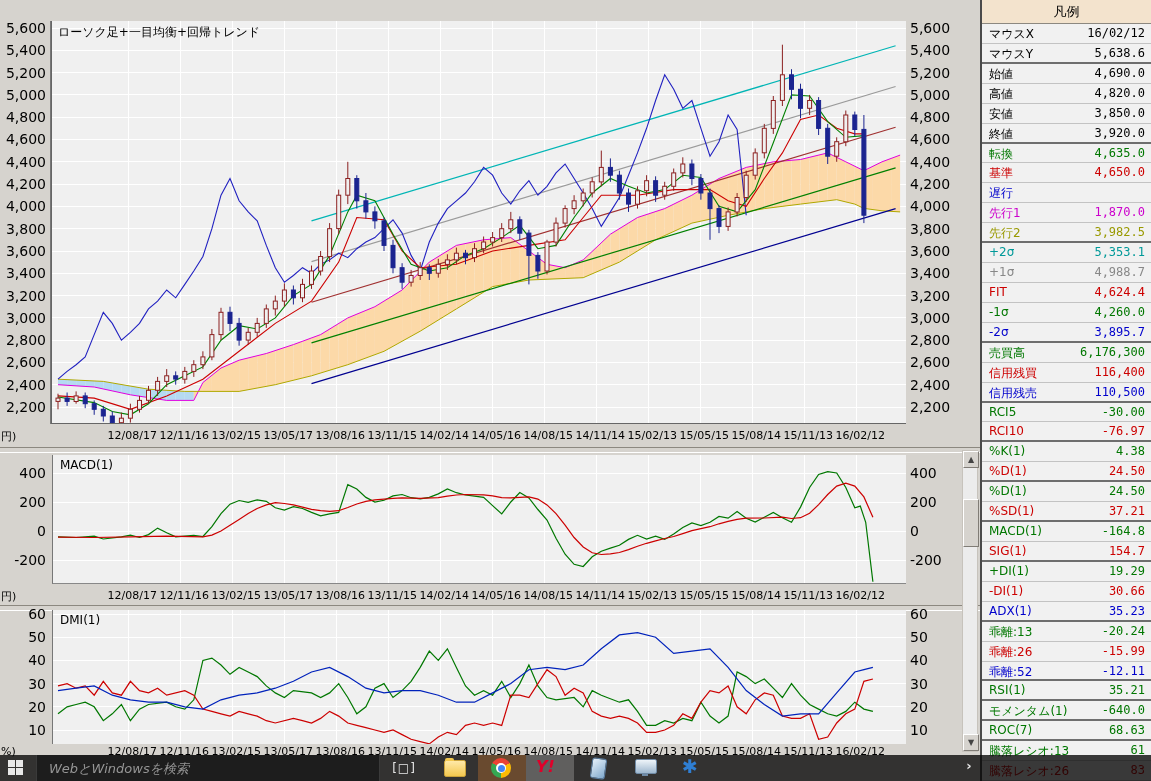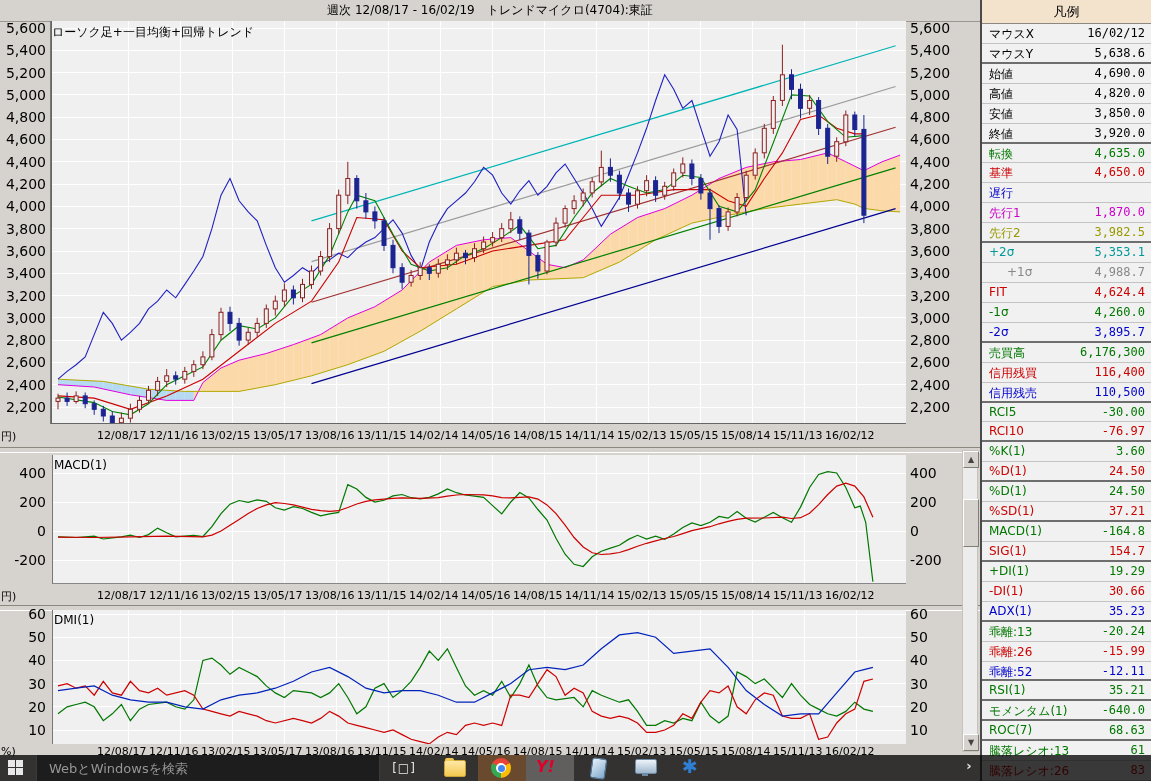--- a/index.html
+++ b/index.html
@@ -7,58 +7,58 @@
           font-family:"DejaVu Sans",sans-serif;font-size:11px;color:#000;}
   .abs{position:absolute;}
   
   #titlebar{left:0;top:0;width:980px;height:21px;background:#d6d3ce;border-bottom:1px solid #9a968f;
             text-align:center;line-height:21px;font-size:12px;}
   
   .plot{background:#f0f0f0;border-left:1px solid #777;}
   #main-plot{left:50px;top:21px;width:855px;height:403px;}
   #macd-plot{left:52px;top:455px;width:853px;height:128px;border-bottom:1px solid #888;}
   #dmi-plot{left:52px;top:610px;width:853px;height:145px;}
-  .panel-title{position:absolute;left:1px;top:3px;font-size:12px;color:#000;z-index:5;}
+  .panel-title{position:absolute;left:7px;top:3px;font-size:12px;color:#000;z-index:5;}
   svg{position:absolute;left:0;top:0;}
   
   .ytick{position:absolute;height:14px;line-height:14px;font-size:14px;color:#000;}
   .ytick.left{text-align:right;}
   .xaxis-row{background:#d6d3ce;}
   #xrow-main{left:0;top:424px;width:962px;height:23px;border-bottom:1px solid #b7b3ac;}
   #xrow-macd{left:0;top:586px;width:962px;height:19px;}
   #xrow-dmi{left:0;top:744px;width:962px;height:14px;}
-  .xtick{position:absolute;width:60px;text-align:left;font-size:11px;}
+  .xtick{position:absolute;width:60px;text-align:right;font-size:11px;}
   .axis-prefix{position:absolute;left:1px;font-size:11px;}
   
   .splitter{left:0;width:980px;height:4px;background:#d6d3ce;border-top:1px solid #8c8880;border-bottom:1px solid #fff;}
   
   #vscroll{left:962px;top:450px;width:16px;height:302px;background:#ececec;border:1px solid #c7c3bc;box-sizing:border-box;}
   .sb-btn{position:absolute;left:0;width:14px;height:15px;background:#d6d3ce;border:1px solid #fff;
           border-right-color:#807c76;border-bottom-color:#807c76;font-size:8px;line-height:15px;text-align:center;color:#444;}
   #sb-thumb{position:absolute;left:0;top:48px;width:14px;height:46px;background:#d6d3ce;border:1px solid #fff;
             border-right-color:#807c76;border-bottom-color:#807c76;}
   #corner-chevron{left:961px;top:758px;width:16px;height:16px;color:#e8e8e8;font-size:13px;line-height:16px;
                   text-align:center;z-index:60;font-weight:bold;}
   
   #legend{left:980px;top:0;width:171px;height:781px;background:#f1f1f1;border-left:2px solid #4a4a4a;box-sizing:border-box;}
   #legend-header{height:23px;background:#f3e3cd;border-bottom:1px solid #8c8880;text-align:center;
                  line-height:23px;font-size:13px;}
   .lrow{position:relative;height:19.93px;box-sizing:border-box;border-bottom:1px solid #c3c3c3;}
   .lrow.sep{border-bottom:2px solid #6e6e6e;}
   .lrow .lab{position:absolute;left:7px;top:2px;font-size:12px;white-space:nowrap;}
   .lrow .val{position:absolute;right:6px;top:2px;font-size:12px;font-family:"DejaVu Sans Mono",monospace;white-space:nowrap;}
   .c-k{color:#000;} .c-g{color:#007700;} .c-r{color:#cc0000;} .c-b{color:#0000cc;}
-  .c-m{color:#cc00cc;text-align:right;} .c-o{color:#999900;} .c-c{color:#009999;} .c-gy{color:#888888;margin-left:18px;}
+  .c-m{color:#cc00cc;text-align:right;} .c-o{color:#999900;} .c-c{color:#009999;} .c-gy{color:#888888;}
   
   #taskbar{left:0;top:755px;width:1151px;height:26px;background:rgba(5,5,5,0.78);z-index:50;}
   #start-btn{position:absolute;left:8px;top:5px;width:22px;height:16px;}
   #start-btn i{position:absolute;width:7px;height:7px;background:#e8e8e8;}
   #search-box{position:absolute;left:36px;top:0;width:342px;height:26px;background:#1d1d1d;
               border-left:1px solid #3a3a3a;border-right:1px solid #3a3a3a;}
-  #search-box span{display:block;margin:5px 0 0 12px;color:#969696;font-size:13px;}
+  #search-box span{display:block;margin:5px 0 0 12px;color:#969696;font-size:13px;font-style:italic;}
   #taskview{position:absolute;left:390px;top:4px;width:28px;height:18px;color:#e8e8e8;font-size:12px;
             line-height:18px;text-align:center;letter-spacing:1px;}
   .tb-cell{position:absolute;top:0;width:48px;height:26px;}
   .tb-cell.hl-chrome{background:rgba(150,95,45,0.55);}
   .tb-cell.hl-gray{background:rgba(150,150,150,0.45);}
   .icon-folder{position:absolute;left:14px;top:5px;width:20px;height:15px;background:linear-gradient(#ffe9a8,#f3c84f);
                border-radius:2px;border:1px solid #caa23a;}
   .icon-folder:before{content:"";position:absolute;left:0;top:-3px;width:9px;height:3px;background:#f3c84f;
                border-radius:2px 2px 0 0;}
   .icon-chrome{position:absolute;left:13px;top:3px;width:20px;height:20px;border-radius:50%;
@@ -73,21 +73,20 @@
   .icon-pc{position:absolute;left:13px;top:4px;width:20px;height:13px;background:linear-gradient(#eef4f9,#9fb8cf);
            border:1px solid #6f8aa5;border-radius:2px;}
   .icon-pc:after{content:"";position:absolute;left:6px;top:13px;width:6px;height:3px;background:#6f8aa5;}
   .icon-splat{position:absolute;left:12px;top:0px;color:#2f7fd4;font-size:19px;font-weight:bold;}
 </style>
 </head>
 <body>
 
 <div id="screen">
 
-  <div id="titlebar" class="abs">週次 12/08/17 - 16/02/19　トレンドマイクロ(4704):東証</div>
 
   <div id="main-plot" class="abs plot">
     <span class="panel-title">ローソク足+一目均衡+回帰トレンド</span>
     <svg id="main-svg" width="855" height="403">
         <line x1="1" y1="7.0" x2="855" y2="7.0" stroke="#ffffff" stroke-width="1" shape-rendering="crispEdges"></line>
         <line x1="1" y1="29.3" x2="855" y2="29.3" stroke="#ffffff" stroke-width="1" shape-rendering="crispEdges"></line>
         <line x1="1" y1="51.6" x2="855" y2="51.6" stroke="#ffffff" stroke-width="1" shape-rendering="crispEdges"></line>
         <line x1="1" y1="73.9" x2="855" y2="73.9" stroke="#ffffff" stroke-width="1" shape-rendering="crispEdges"></line>
         <line x1="1" y1="96.2" x2="855" y2="96.2" stroke="#ffffff" stroke-width="1" shape-rendering="crispEdges"></line>
         <line x1="1" y1="118.5" x2="855" y2="118.5" stroke="#ffffff" stroke-width="1" shape-rendering="crispEdges"></line>
@@ -614,21 +613,21 @@
         <div class="lrow">
           <span class="lab c-g">RCI5</span>
                  <span class="val c-g">-30.00</span>
         </div>
         <div class="lrow sep">
           <span class="lab c-r">RCI10</span>
                  <span class="val c-r">-76.97</span>
         </div>
         <div class="lrow">
           <span class="lab c-g">%K(1)</span>
-                 <span class="val c-g">3.60</span>
+                 <span class="val c-g">4.38</span>
         </div>
         <div class="lrow sep">
           <span class="lab c-r">%D(1)</span>
                  <span class="val c-r">24.50</span>
         </div>
         <div class="lrow">
           <span class="lab c-g">%D(1)</span>
                  <span class="val c-g">24.50</span>
         </div>
         <div class="lrow sep">

